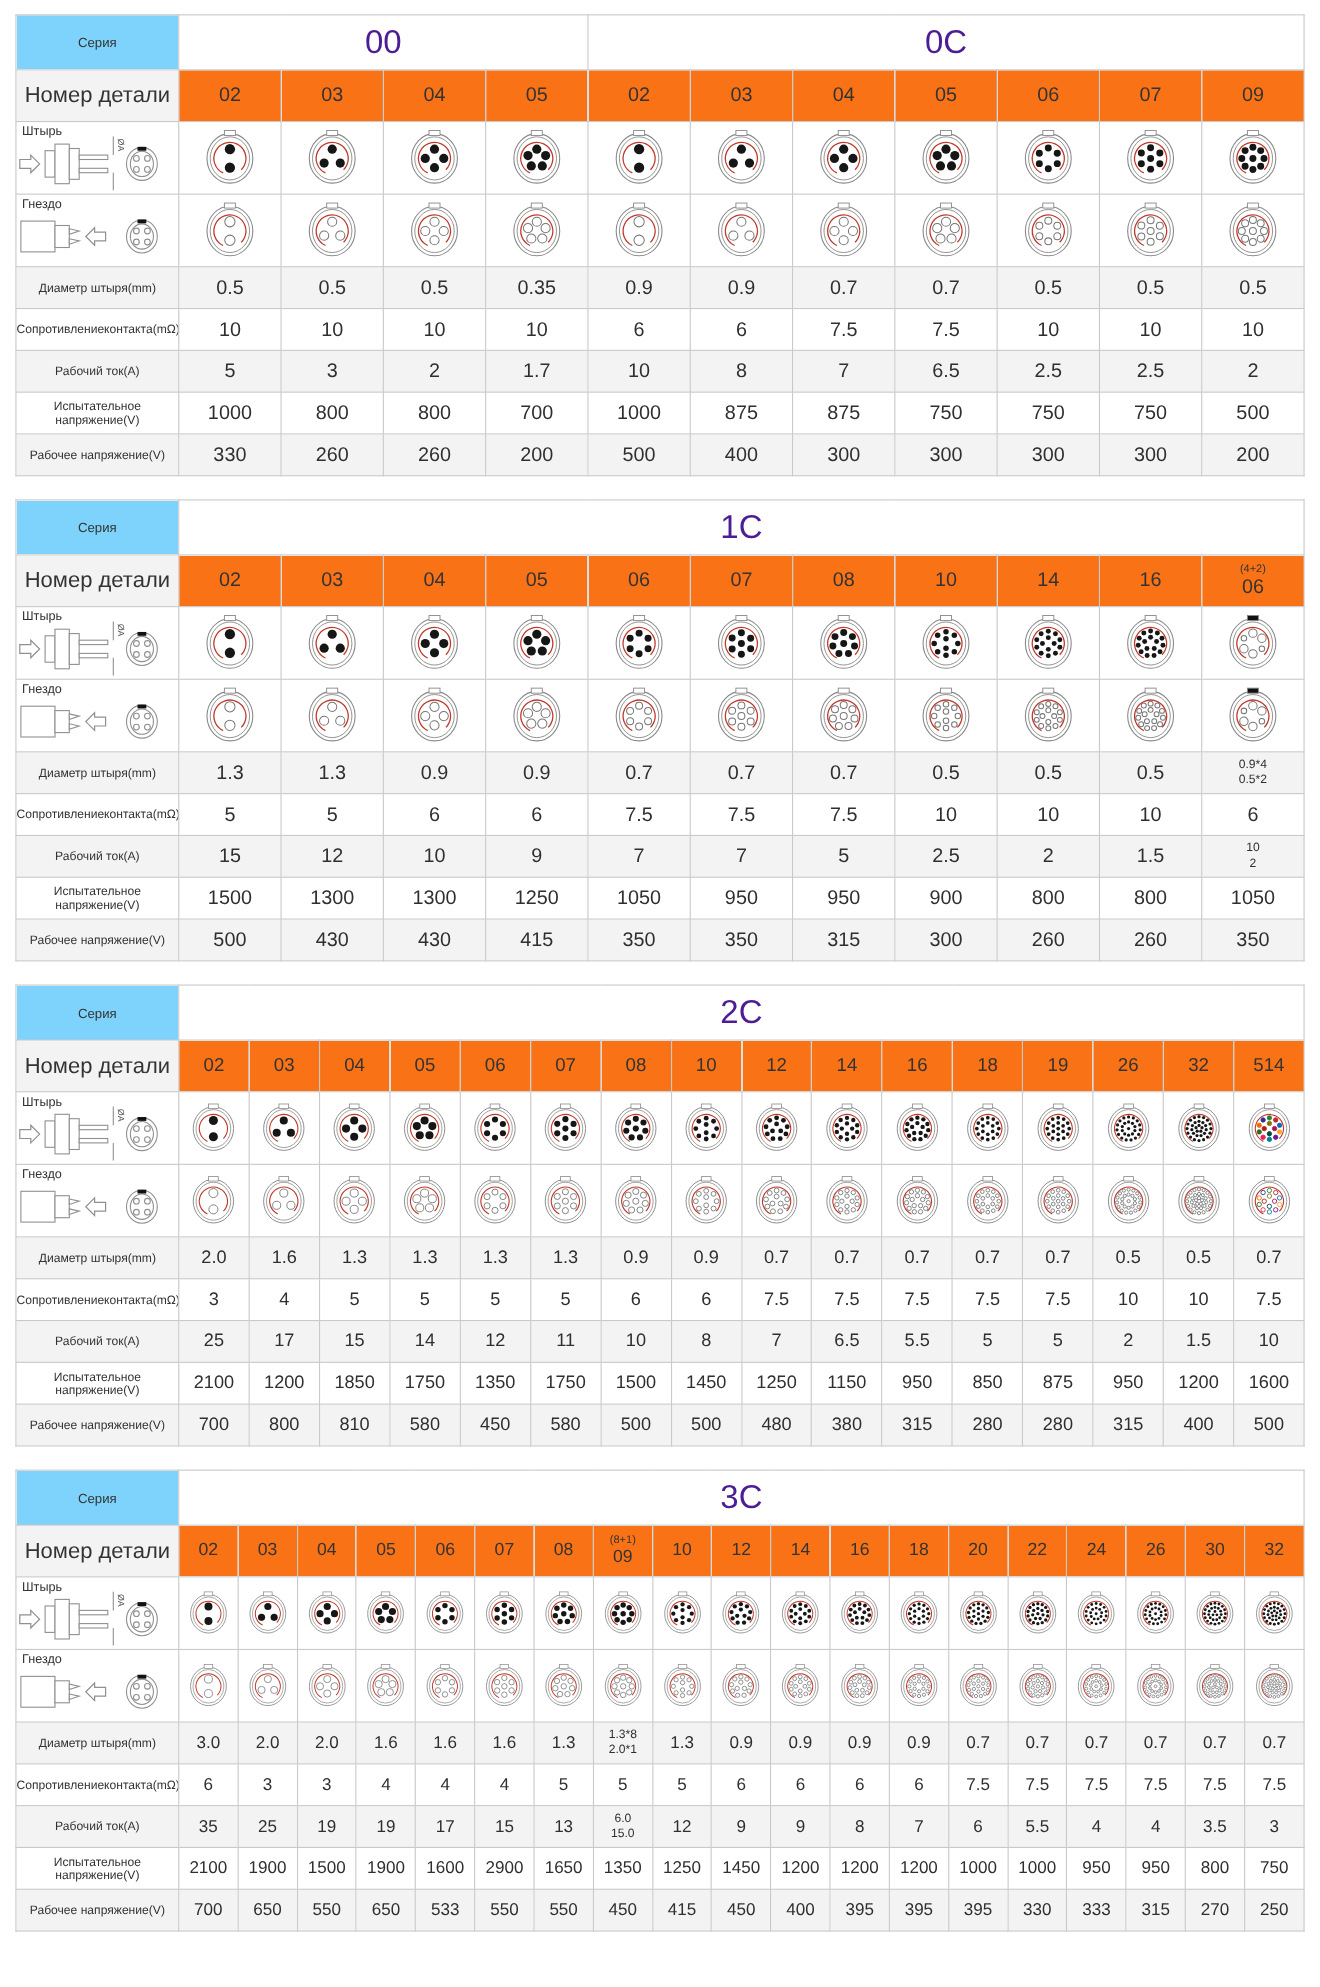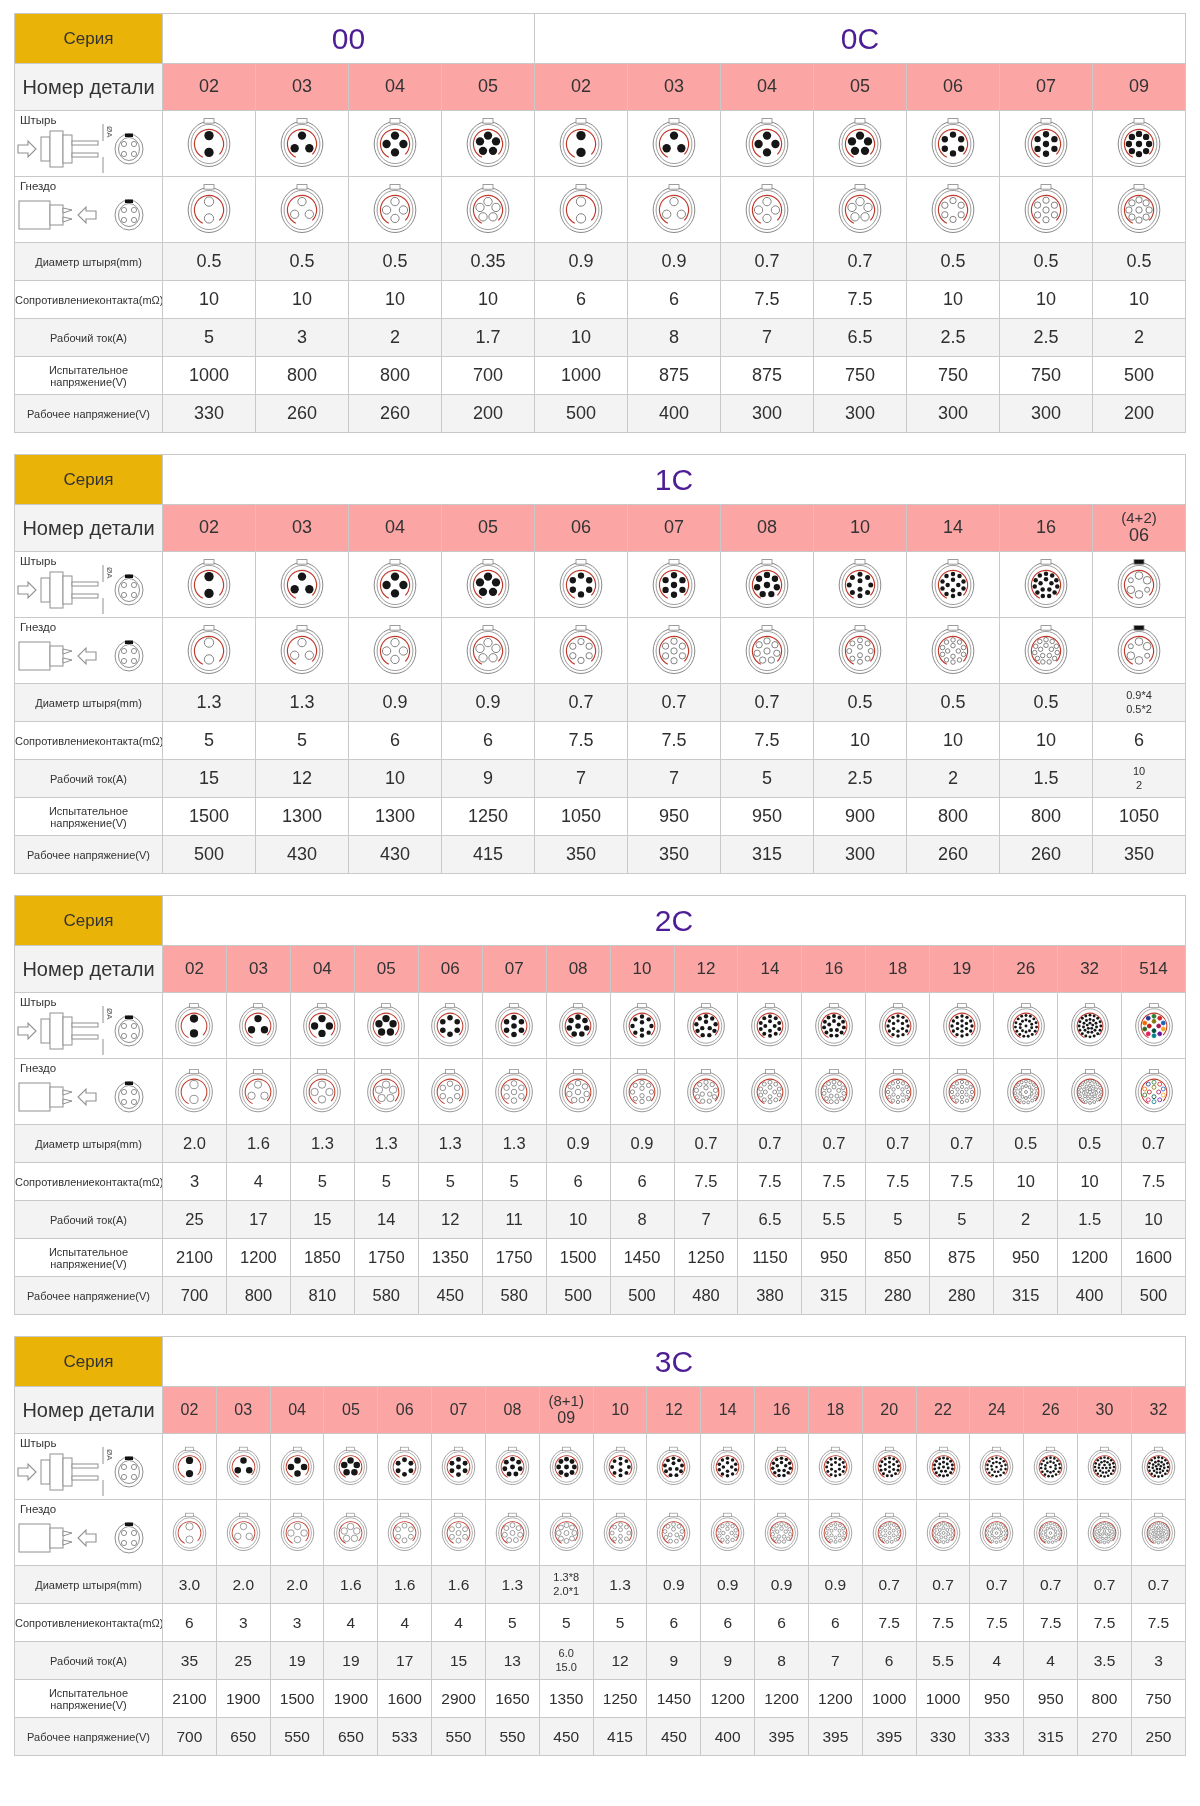--- a/index.html
+++ b/index.html
@@ -2,25 +2,25 @@
 <html><head>
 <meta charset="utf-8">
 <style>
   *{box-sizing:border-box}
   html,body{margin:0;padding:0;background:#fff}
   body{width:1200px;font-family:"Liberation Sans", sans-serif;color:#3c3c3c}
   .wrap{padding:13px 14px}
   table.spec{border-collapse:collapse;table-layout:fixed;width:1172px;margin:0 0 21px 0}
   .spec td,.spec th{border:1px solid #c9c9c9;text-align:center;vertical-align:middle;padding:1px 0;font-weight:400;overflow:hidden}
   col.lblcol{width:148px}
-  .series-row th{background:#eab308;font-size:17px;height:50px;color:#333}
+  .series-row th{background:#7dd3fc;font-size:12px;height:50px;color:#333}
   .series-row td{font-size:30px;height:50px;color:#4c1d95;background:#fff}
   .num-row th{background:#f3f3f3;font-size:20px;height:47px;color:#333}
-  .num-row td{background:#fca5a5;font-size:18px;color:#333;line-height:1.08}
-  .num-row .sup{display:block;font-size:15px;color:#333}
+  .num-row td{background:#f97316;font-size:18px;color:#333;line-height:1.08}
+  .num-row .sup{display:block;font-size:10px;color:#333}
   .num-row .pn{display:block}
   .face-row th{background:#fff;padding:0;height:66px}
   .face-row td{background:#fff;padding:0}
   .legend-box{position:relative;width:146px;height:64px}
   .legend-lab{position:absolute;top:2px;left:5px;font-size:11.5px;color:#333;text-align:right}
   .legend-box svg{position:absolute;left:1px;bottom:1px}
   .data-row th{font-size:11px;height:38px;color:#333}
   .data-row td{font-size:18px;color:#2f2f2f}
   tr.alt th,tr.alt td{background:#f3f3f3}
   tr.data-row:not(.alt) th,tr.data-row:not(.alt) td{background:#fff}

